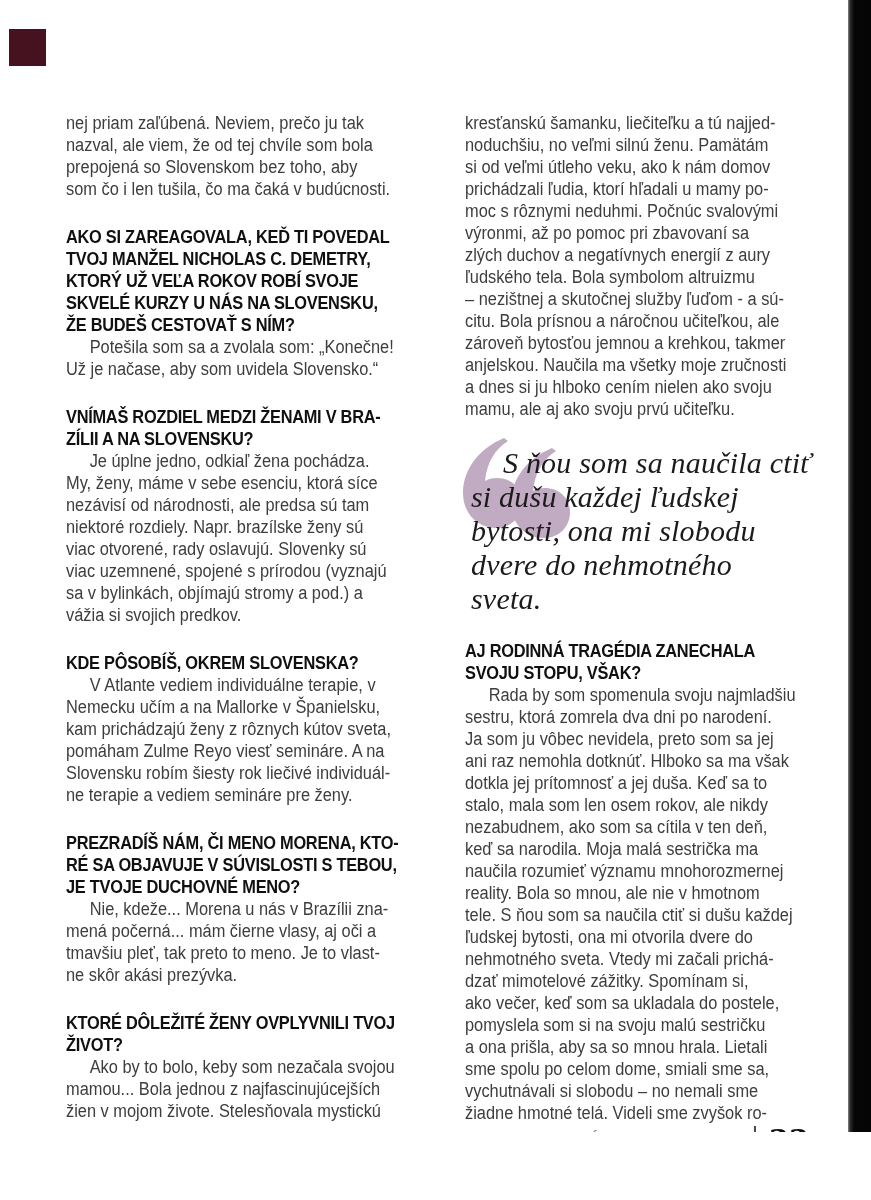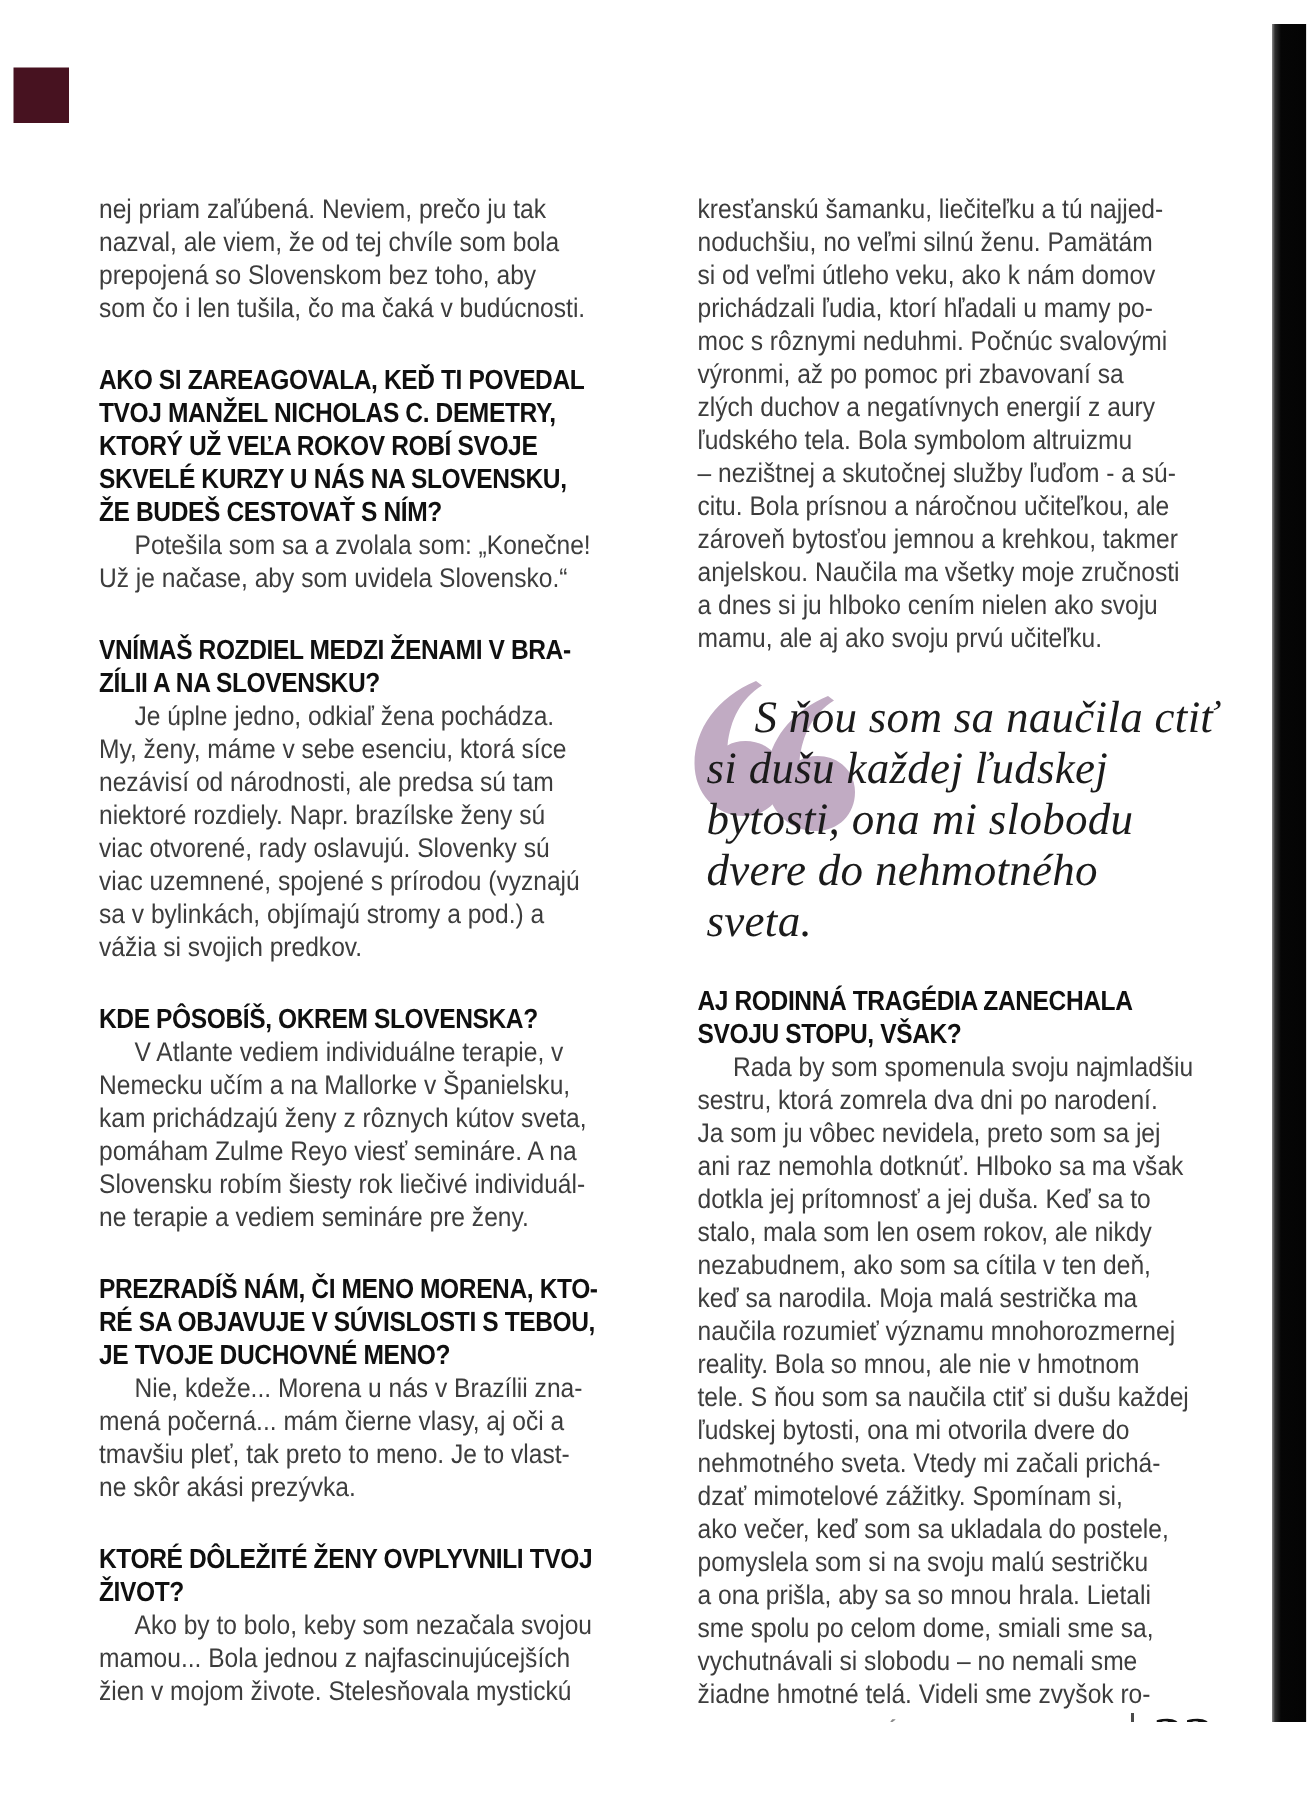--- a/index.html
+++ b/index.html
@@ -1,18 +1,18 @@
 <!DOCTYPE html>
 <html><head>
 <meta charset="utf-8">
 <style>
   html,body{margin:0;padding:0;background:#ffffff;}
   .page{
     position:relative;width:871px;height:1132px;background:#ffffff;
-    overflow:hidden;font-family:"Liberation Sans",sans-serif;margin-top:16px;
+    overflow:hidden;font-family:"Liberation Sans",sans-serif;
   }
   .corner-square{position:absolute;left:9px;top:29px;width:37px;height:37px;}
   .edge-strip{
     position:absolute;right:0;top:0;width:23px;height:1200px;
     background:linear-gradient(90deg,#8a8a8a 0px,#2e2e2e 2px,#060606 6px,#040404 100%);
   }
   .col{position:absolute;top:112px;width:372px;}
   .col-left{left:66px;}
   .col-right{left:465px;}
   .body{

